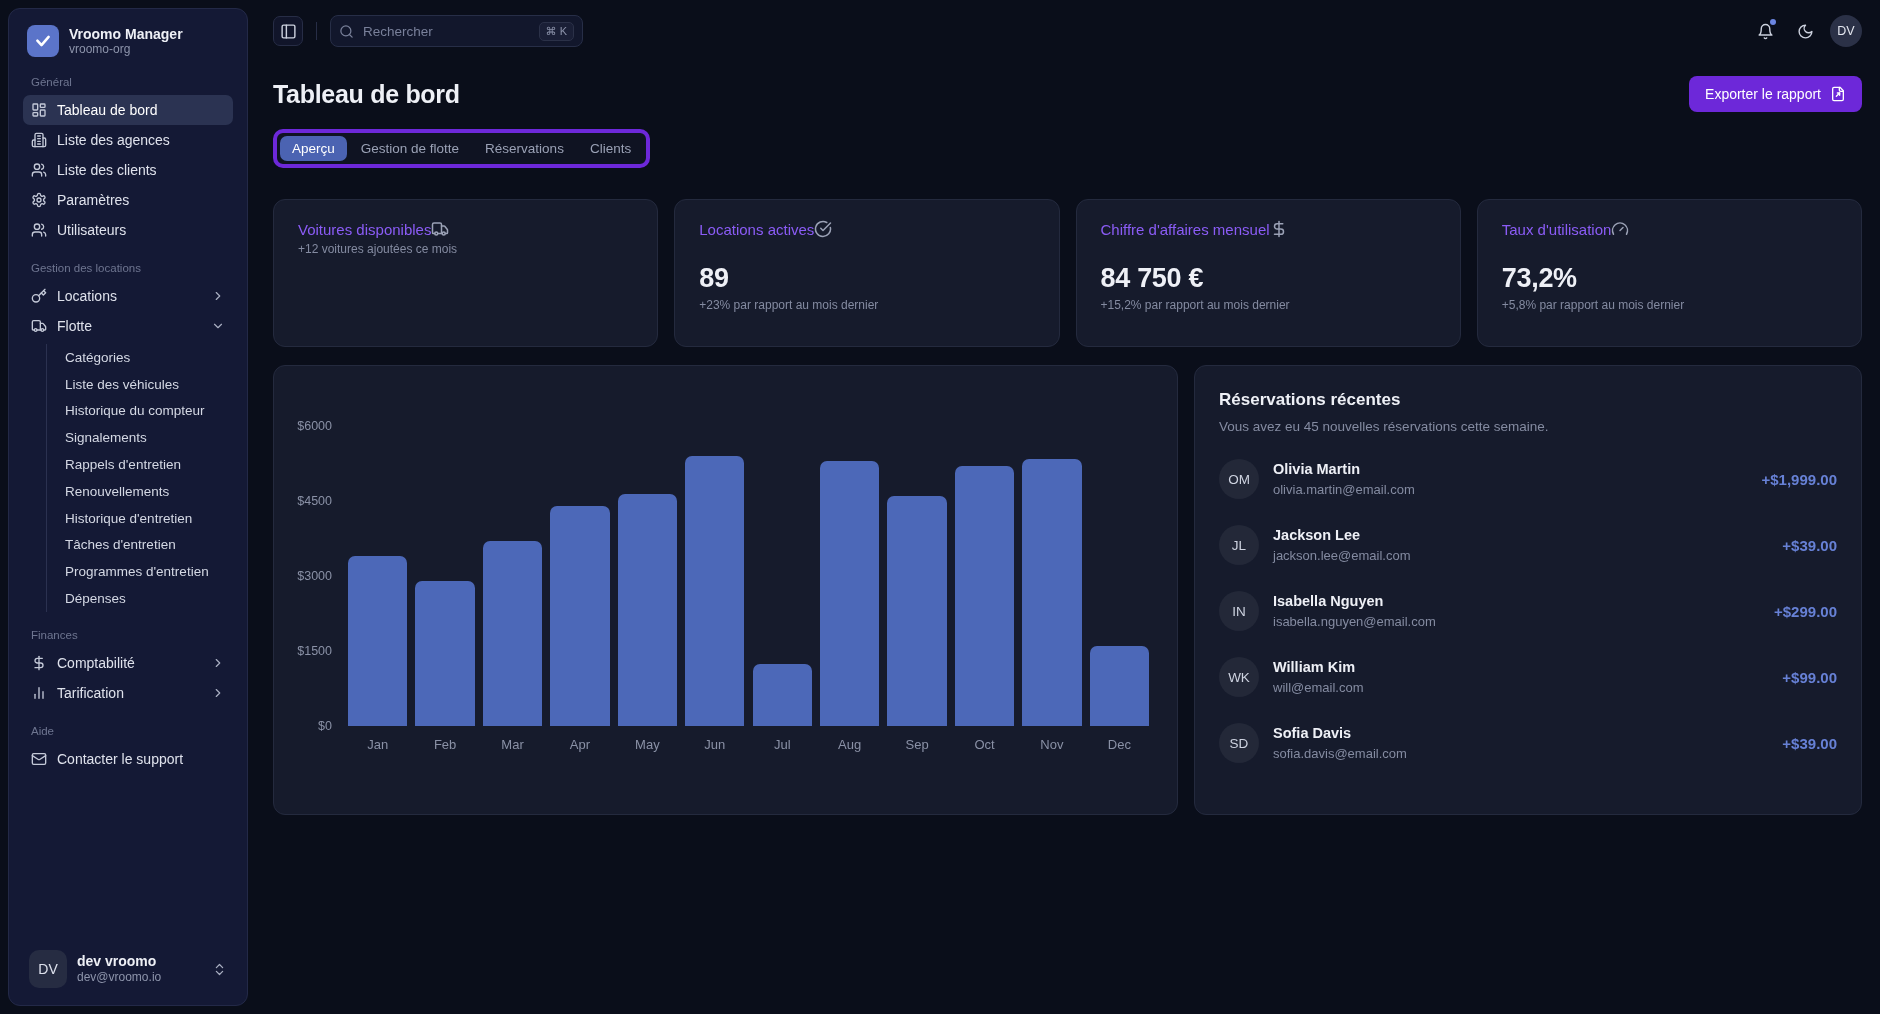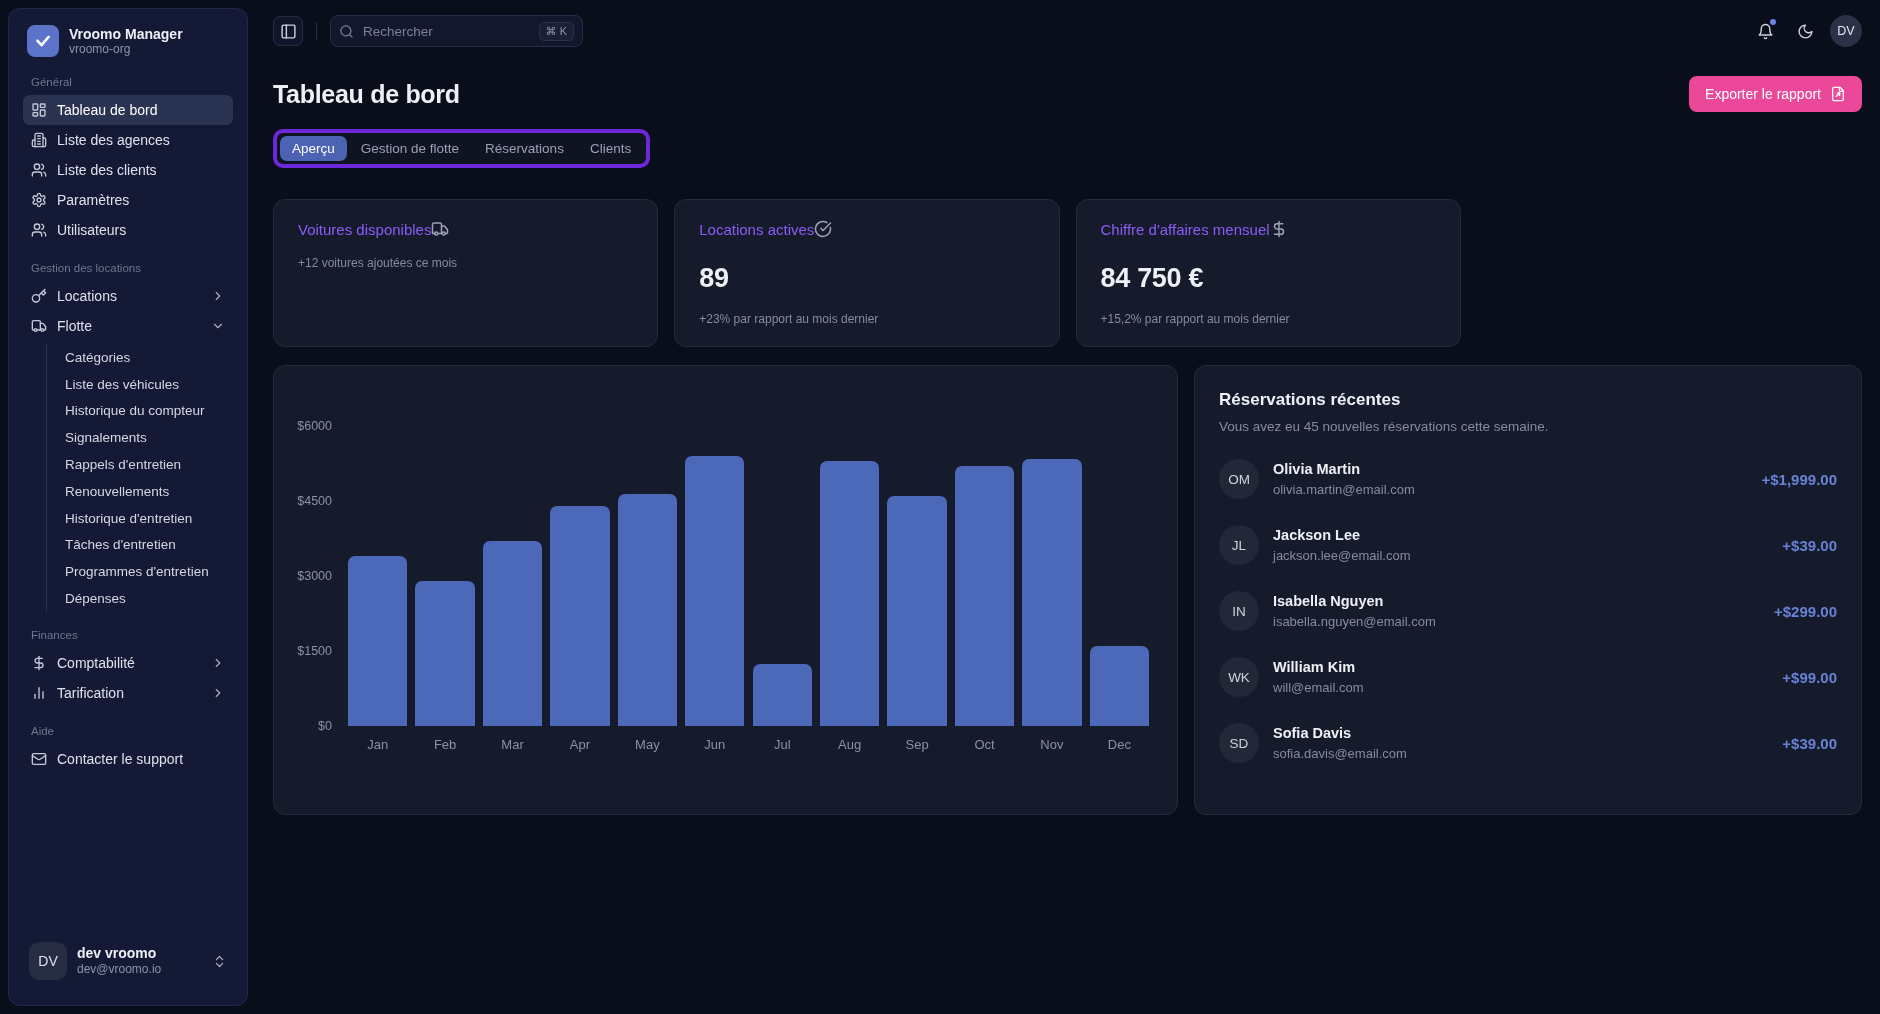--- a/index.html
+++ b/index.html
@@ -9,21 +9,21 @@
     background:#0a0e1a; color:#eef0f6;
     font-family:"Liberation Sans", sans-serif;
     -webkit-font-smoothing:antialiased;
   }
   .app { position:relative; width:100%; height:100%; }
 
   
   .sidebar {
     position:absolute; left:8px; top:8px; bottom:8px; width:240px;
     background:#141935; border:1px solid #232947; border-radius:12px;
-    padding:14px 14px 20px; display:flex; flex-direction:column;
+    padding:14px 14px 12px; display:flex; flex-direction:column;
   }
   .logo-row { display:flex; align-items:center; gap:10px; padding:2px 4px; border-radius:8px; }
   .logo {
     width:32px; height:32px; border-radius:8px; background:#5b74c9; flex:0 0 32px;
     display:flex; align-items:center; justify-content:center;
   }
   .logo svg { width:18px; height:18px; }
   .app-name { font-size:14px; font-weight:700; line-height:1.15; }
   .app-org { font-size:12px; color:#8d94ab; line-height:1.2; }
 
@@ -89,42 +89,42 @@
   .bell-wrap { position:relative; }
   .bell-dot { position:absolute; top:3px; right:4px; width:6px; height:6px; border-radius:50%; background:#6c86e2; }
   .avatar-sm {
     width:32px; height:32px; border-radius:50%; background:#2b3147; cursor:pointer;
     display:flex; align-items:center; justify-content:center; font-size:12.5px; color:#e3e6ef;
   }
 
   .page-head { display:flex; align-items:center; margin-top:24px; }
   .page-title { font-size:25px; font-weight:700; letter-spacing:-0.3px; }
   .export-btn {
-    margin-left:auto; height:36px; padding:0 16px; background:#ec4899; border:none;
+    margin-left:auto; height:36px; padding:0 16px; background:#6d28d9; border:none;
     border-radius:8px; color:#fff; font-size:14px; font-weight:500; cursor:pointer;
     display:flex; align-items:center; gap:9px; font-family:inherit;
   }
   .export-btn svg { width:16px; height:16px; }
 
   .tabs {
     margin-top:17px; display:inline-flex; border:4px solid #6d28d9; border-radius:10px;
     padding:3px; gap:2px; background:#0f1322;
   }
   .tab { padding:5px 12px; font-size:13.5px; color:#9aa1b5; border-radius:7px; cursor:pointer; }
   .tab.active { background:#4b63b2; color:#fff; }
 
   .card { background:#161b2c; border:1px solid #242a3e; border-radius:12px; }
 
   .stats { margin-top:31px; display:grid; grid-template-columns:repeat(4,1fr); gap:16px; }
   .stat-card { padding:20px 24px; height:148px; }
   .stat-head { display:flex; align-items:center; font-size:15px; color:#8b5cf6; }
   .stat-icon { color:#9ba2b6; width:18px; height:18px; display:flex; }
   .stat-icon svg { width:100%; height:100%; }
   .stat-value { font-size:27px; font-weight:700; margin-top:25px; letter-spacing:-0.3px; }
-  .stat-sub { font-size:12px; color:#848ba1; margin-top:18px; }
+  .stat-sub { font-size:12px; color:#848ba1; margin-top:4px; }
 
   .content { margin-top:18px; display:grid; grid-template-columns:905fr 668fr; gap:16px; }
   .chart-card { padding:24px; height:450px; }
   .card-title { font-size:17px; font-weight:600; }
   .chart-wrap { margin-top:36px; }
   .chart-main { display:flex; }
   .y-axis { position:relative; width:46px; height:300px; flex:0 0 46px; }
   .y-tick { position:absolute; right:12px; font-size:12.5px; color:#8a91a6; transform:translateY(50%); }
   .plot { flex:1; height:300px; display:flex; align-items:flex-end; }
   .bar-slot { flex:1; height:100%; display:flex; align-items:flex-end; justify-content:center; }
@@ -432,20 +432,33 @@
             <span class="stat-icon">
               <svg viewBox="0 0 24 24" fill="none" stroke="currentColor" stroke-width="2" stroke-linecap="round" stroke-linejoin="round">
                 <line x1="12" x2="12" y1="2" y2="22"></line>
                 <path d="M17 5H9.5a3.5 3.5 0 0 0 0 7h5a3.5 3.5 0 0 1 0 7H6"></path>
               </svg>
             </span>
           </div>
           <div class="stat-value">84 750 €</div>
           <div class="stat-sub">+15,2% par rapport au mois dernier</div>
         </div>
+        <div class="card stat-card">
+          <div class="stat-head">
+            <span>Taux d'utilisation</span>
+            <span class="stat-icon">
+              <svg viewBox="0 0 24 24" fill="none" stroke="currentColor" stroke-width="2" stroke-linecap="round" stroke-linejoin="round">
+                <path d="m12 14 4-4"></path>
+                <path d="M3.34 19a10 10 0 1 1 17.32 0"></path>
+              </svg>
+            </span>
+          </div>
+          <div class="stat-value">73,2%</div>
+          <div class="stat-sub">+5,8% par rapport au mois dernier</div>
+        </div>
       </div>
 
     <div class="content">
 
       <div class="card chart-card">
         <div class="chart-wrap">
           <div class="chart-main">
             <div class="y-axis" id="y-axis">
                 <div class="y-tick" style="bottom: 0%;">$0</div>
                 <div class="y-tick" style="bottom: 25%;">$1500</div>

